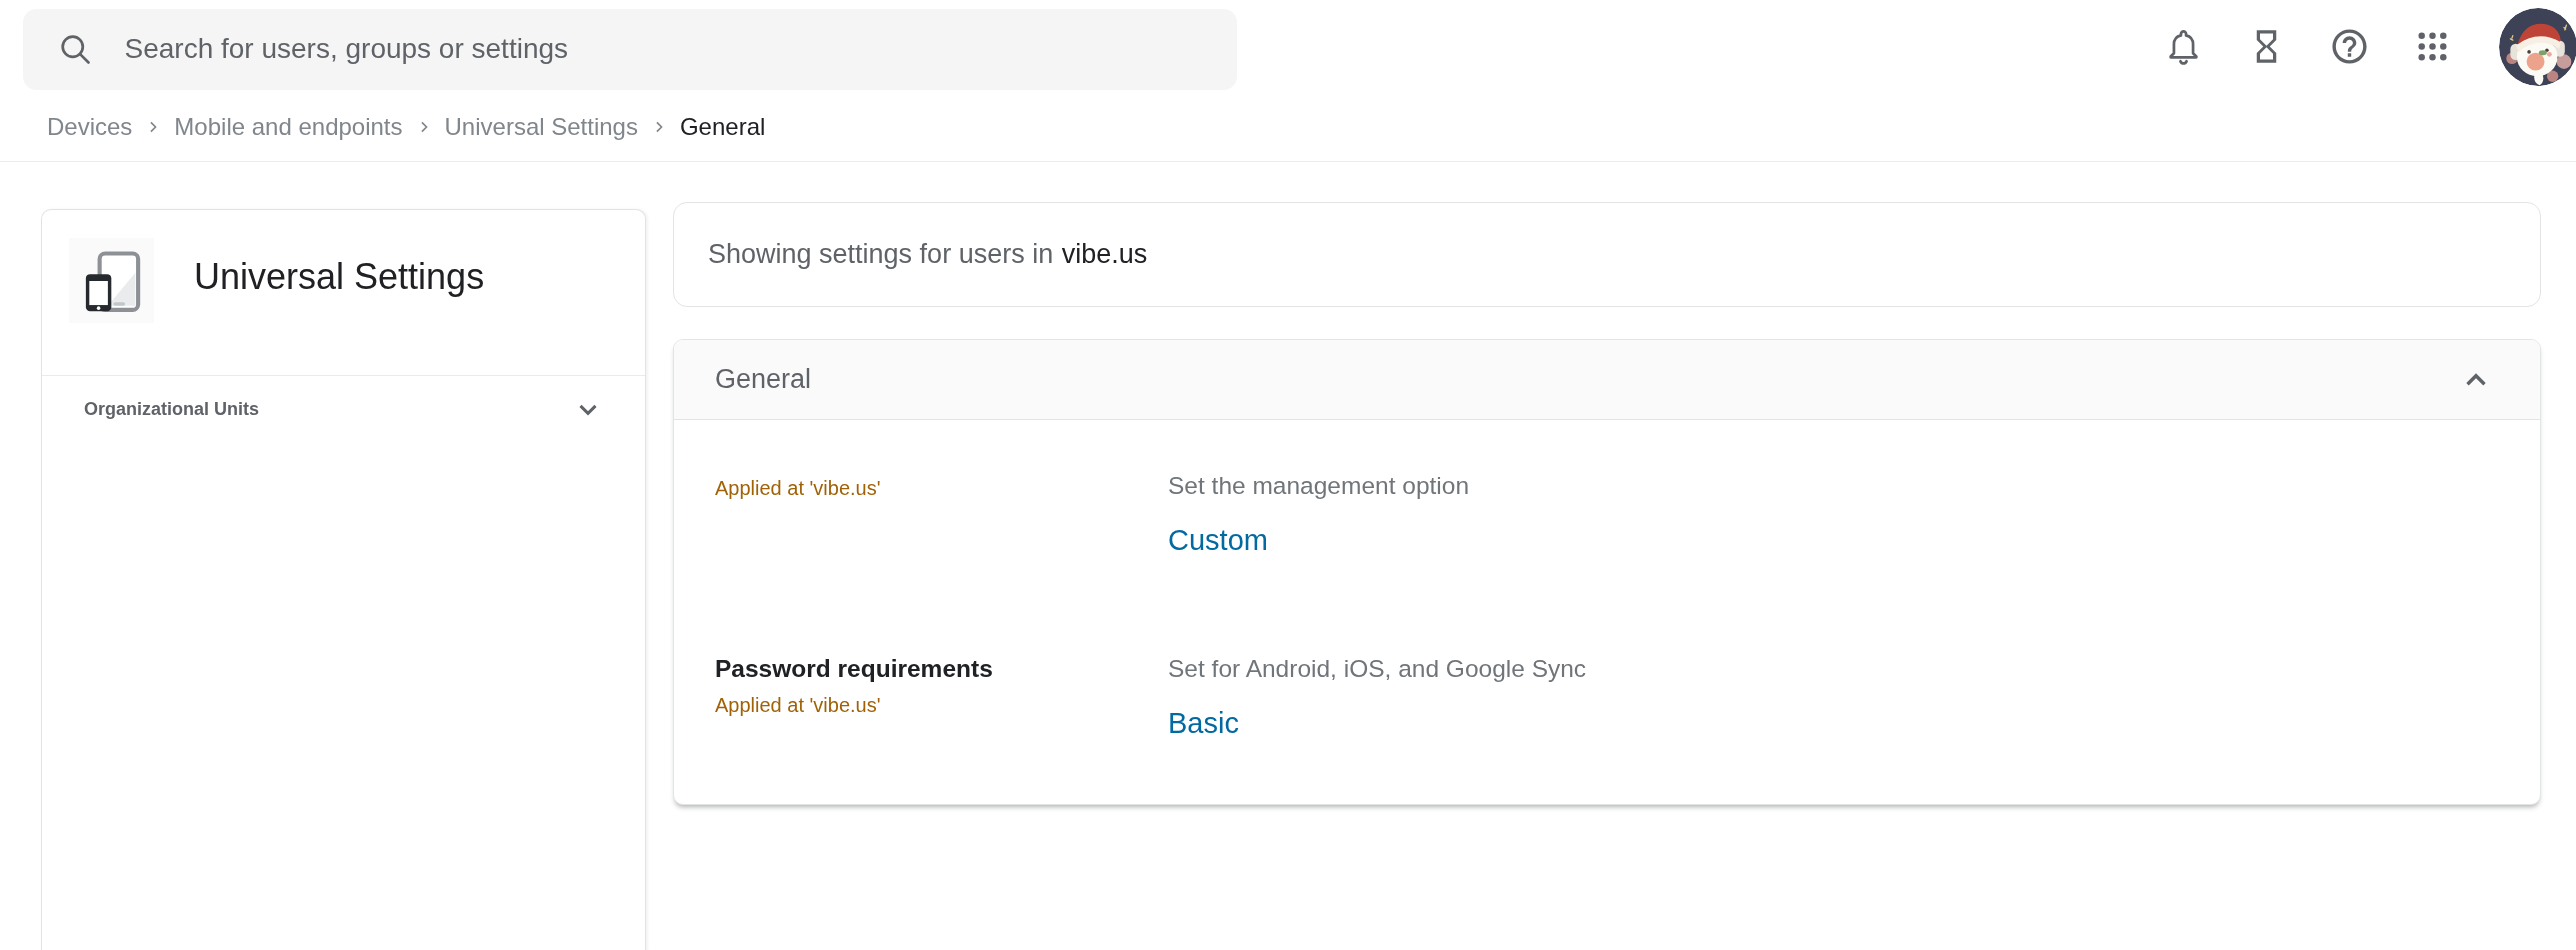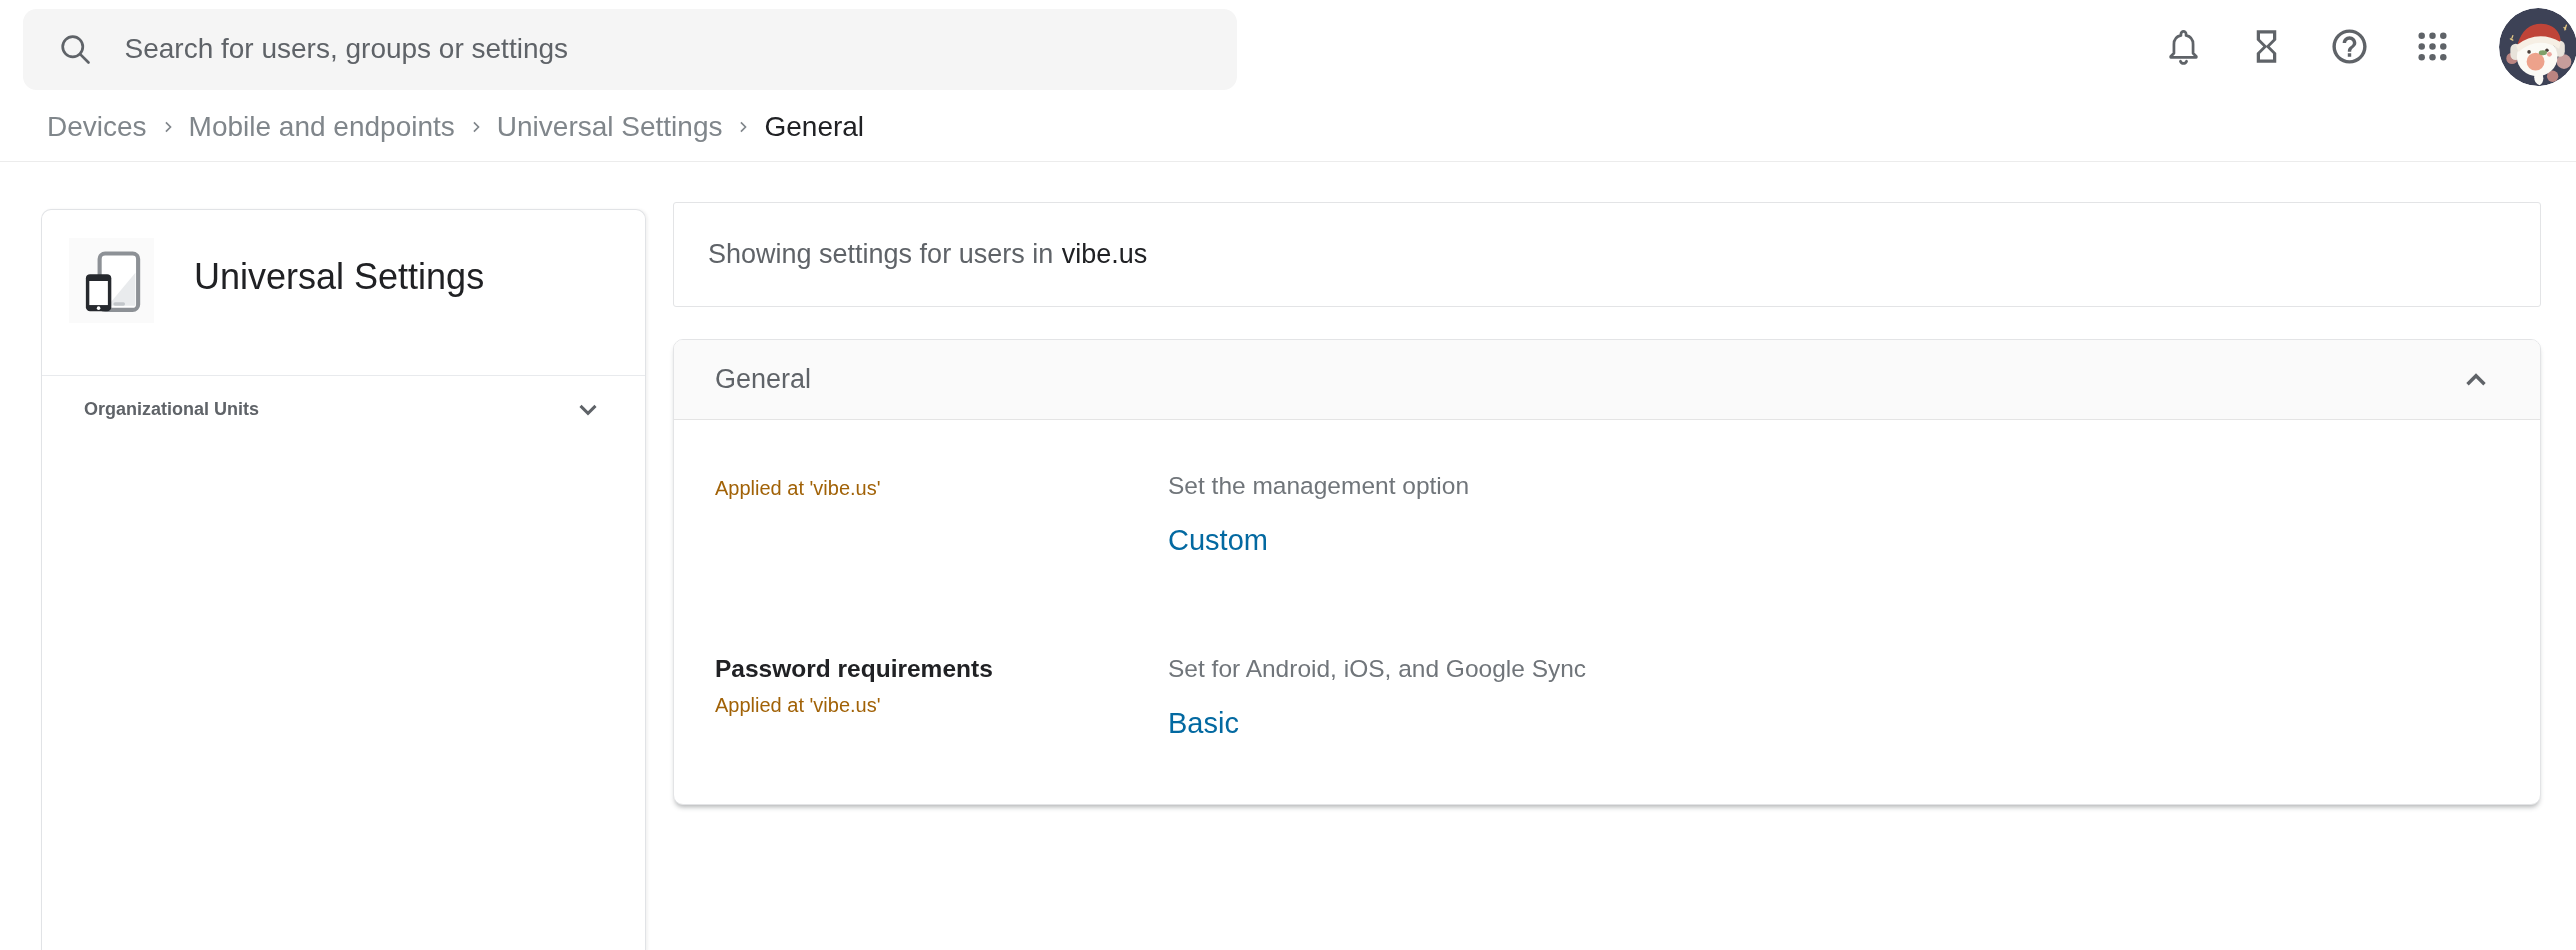--- a/index.html
+++ b/index.html
@@ -14,21 +14,21 @@
   .search-input{border:none;background:transparent;outline:none;margin-left:30px;width:1015px;
                 font-size:28px;color:#5f6368;font-family:"Liberation Sans",sans-serif;}
   .search-input::placeholder{color:#5f6368;opacity:1;}
   .topbar-icons{position:absolute;right:13.5px;top:0;height:93px;display:flex;align-items:center;gap:39px;}
   .icon-btn{width:44px;height:44px;display:flex;align-items:center;justify-content:center;cursor:pointer;}
   .avatar{width:78px;height:78px;border-radius:50%;overflow:hidden;cursor:pointer;margin-left:5px;}
 
   
   .breadcrumb-bar{position:absolute;top:93px;left:0;width:100%;height:69px;box-sizing:border-box;
                   border-bottom:1.7px solid #ececec;display:flex;align-items:center;padding-left:47px;
-                  font-size:28px;color:#80868b;gap:11px;background:#fff;}
+                  font-size:24px;color:#80868b;gap:11px;background:#fff;}
   .crumb{color:#80868b;cursor:pointer;}
   .crumb-current{color:#202124;}
   .crumb-sep{display:flex;align-items:center;}
 
   
   .content{position:absolute;top:162px;left:0;right:0;bottom:0;background:#fff;}
 
   
   .left-card{position:absolute;left:41px;top:47px;width:605px;height:742px;background:#fff;
              border:1.7px solid #e1e3e6;border-bottom:none;border-radius:10px 10px 0 0;box-sizing:border-box;
@@ -36,21 +36,21 @@
   .device-tile{position:absolute;left:27px;top:28px;width:85px;height:85px;background:#fafafa;
                display:flex;align-items:center;justify-content:center;}
   .left-title{position:absolute;left:152px;top:46px;font-size:36px;color:#202124;white-space:nowrap;}
   .left-divider{position:absolute;left:0;right:0;top:165px;border-top:1.7px solid #e8eaed;}
   .org-row{position:absolute;left:0;right:0;top:167px;height:64px;display:flex;align-items:center;
            justify-content:space-between;padding:0 42px;box-sizing:border-box;cursor:pointer;}
   .org-label{font-size:18px;font-weight:bold;color:#5f6368;}
 
   
   .scope-card{position:absolute;left:673px;top:40px;width:1868px;height:105px;background:#fff;
-              border:1.7px solid #e3e4e6;border-radius:3px;box-sizing:border-box;display:flex;
+              border:1.7px solid #e3e4e6;border-radius:14px;box-sizing:border-box;display:flex;
               align-items:center;padding-left:34px;font-size:27px;color:#5f6368;}
   .scope-domain{color:#202124;margin-left:8.5px;}
 
   .section-card{position:absolute;left:673px;top:177px;width:1868px;height:466px;background:#fff;
                 border:1.7px solid #e3e4e6;border-radius:10px;box-sizing:border-box;
                 box-shadow:0 4.2px 5px -2.5px rgba(60,64,67,0.4);}
   .section-header{height:80px;background:#fafafa;border-bottom:1.7px solid #e4e4e4;border-radius:8.5px 8.5px 0 0;
                   display:flex;align-items:center;justify-content:space-between;
                   padding:0 47px 0 41px;box-sizing:border-box;cursor:pointer;}
   .section-title{font-size:27px;color:#5f6368;}

